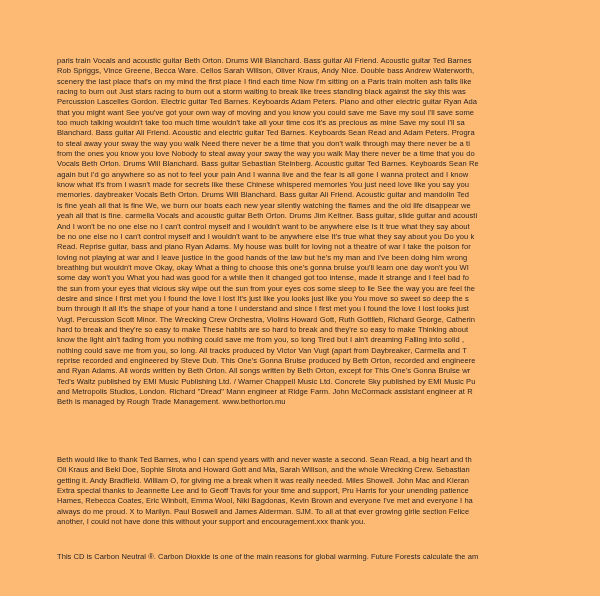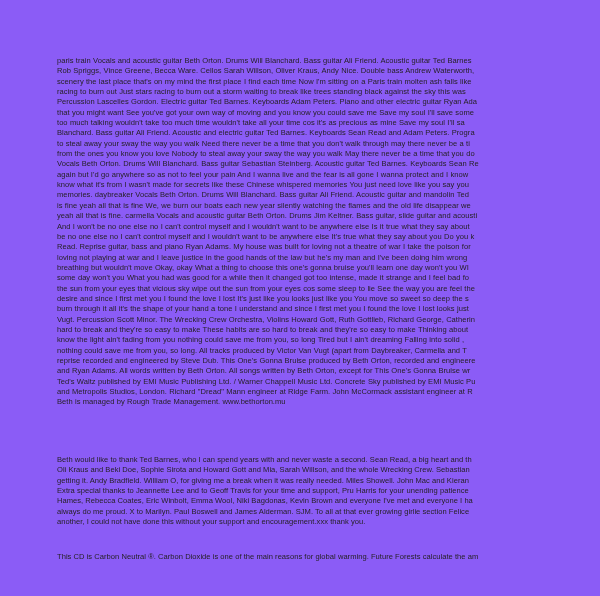--- a/index.html
+++ b/index.html
@@ -10,21 +10,21 @@
   body {
     width: 600px;
     height: 596px;
     overflow: hidden;
     font-family: "Liberation Sans", sans-serif;
   }
   .page {
     position: relative;
     width: 600px;
     height: 596px;
-    background: #8b5cf6;
+    background: #fdba74;
   }
   .credits-block {
     position: absolute;
     left: 57px;
     top: 56px;
     width: 560px;
     font-size: 7.55px;
     line-height: 10.35px;
     color: #231f20;
     letter-spacing: 0.005em;

